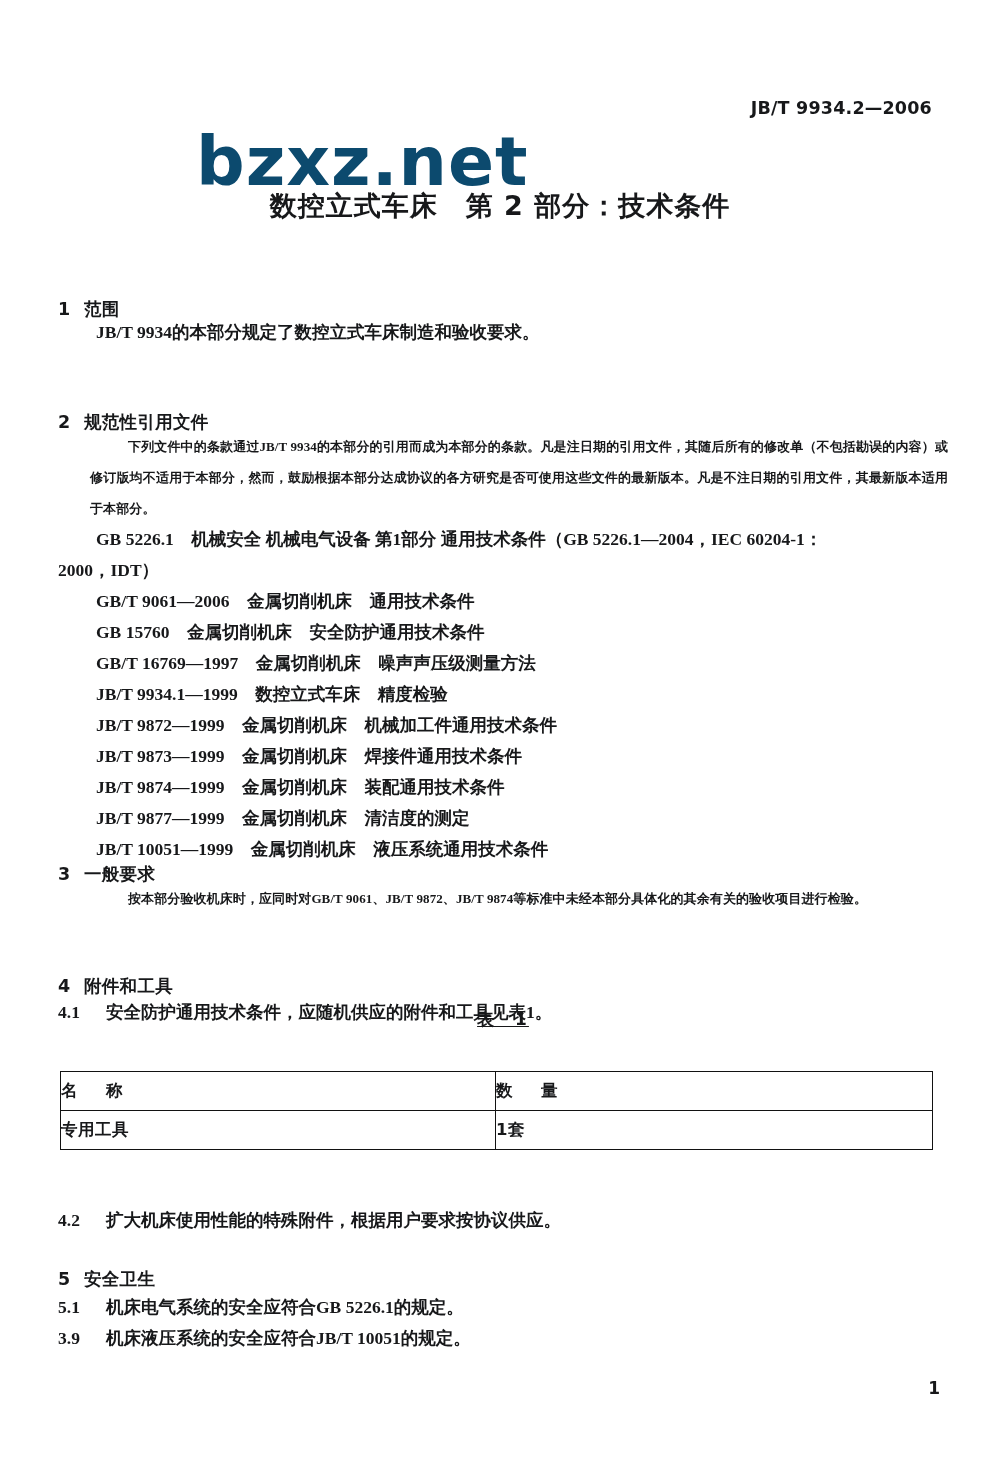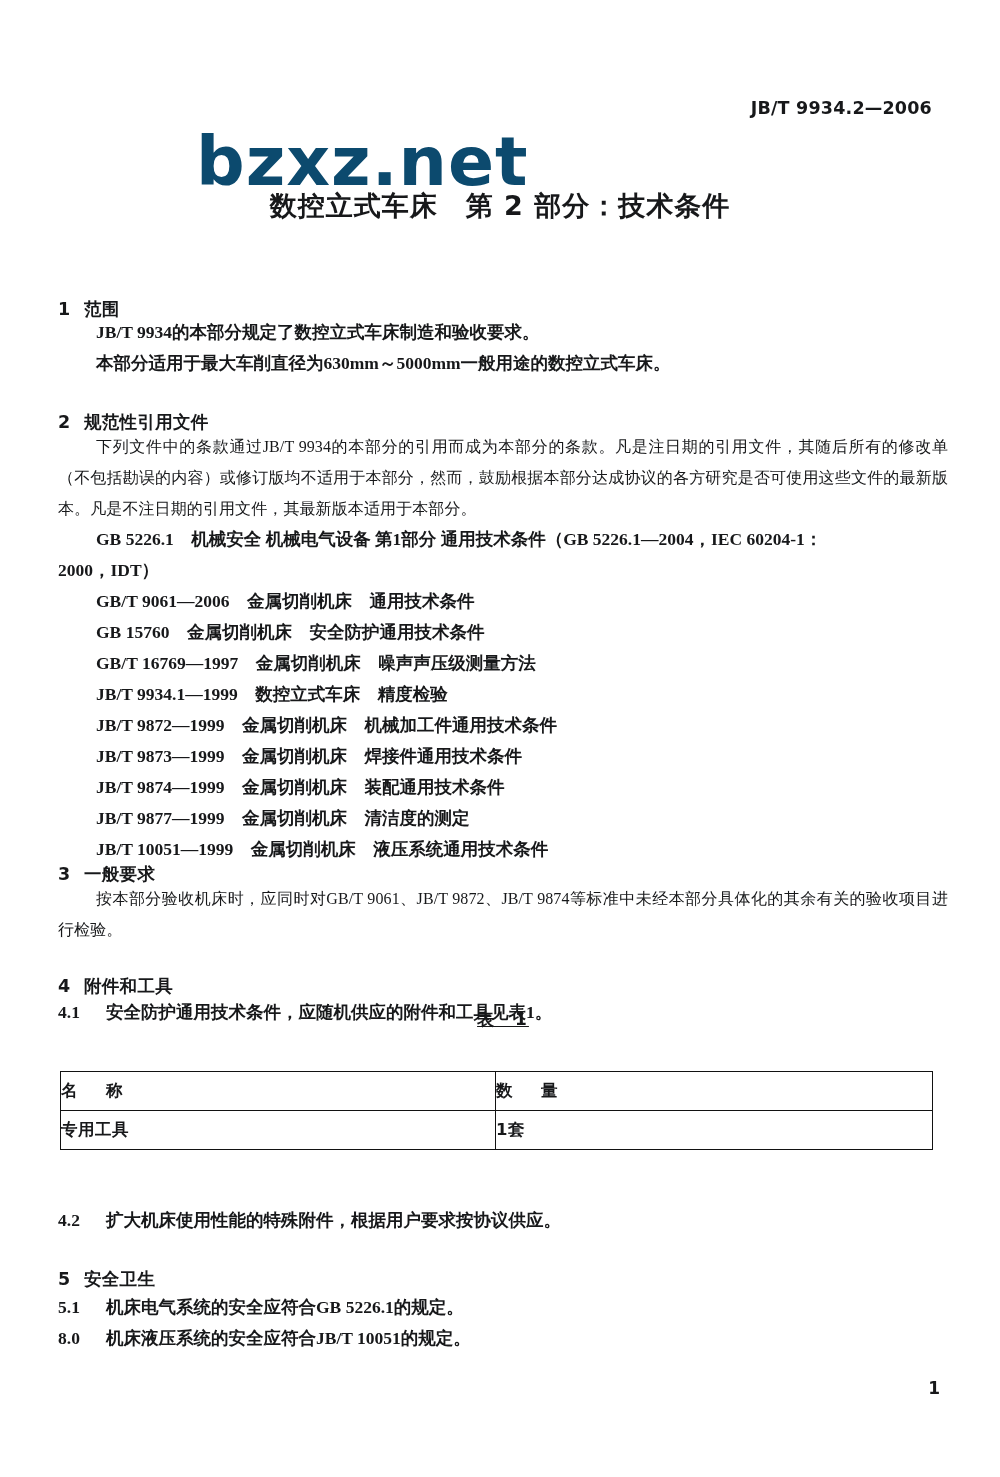--- a/index.html
+++ b/index.html
@@ -73,25 +73,26 @@
     font-size: 17.5px;
     font-weight: bold;
     font-family: "DejaVu Sans", "Liberation Sans", sans-serif;
     letter-spacing: 0.3px;
     white-space: nowrap;
     margin-top: 16px;
   }
   .h2 .num { display: inline-block; min-width: 26px; }
 
   .para {
-    font-size: 16px;
+    font-size: 13px;
     line-height: 31px;
     text-align: justify;
-    font-weight: 400;
+    font-weight: 700;
     letter-spacing: 0.1px;
+    margin-left: 32px;
   }
   .para.indent { text-indent: 38px; }
 
   .line {
     font-size: 17.5px;
     line-height: 31px;
     font-weight: 600;
     white-space: nowrap;
   }
   .line.ind { padding-left: 38px; }
@@ -168,21 +169,20 @@
 
   <div id="content">
 
     <div class="doc-title">数控立式车床　第 2 部分：技术条件</div>
 
     <div class="blk" style="top:281px;">
       <div class="h2"><span class="num">1</span><span>范围</span></div>
     </div>
     <div class="blk" style="top:317px;">
       <div class="line ind">JB/T 9934的本部分规定了数控立式车床制造和验收要求。</div>
-      <div class="line ind">本部分适用于最大车削直径为630mm～5000mm一般用途的数控立式车床。</div>
     </div>
 
     <div class="blk" style="top:394px;">
       <div class="h2"><span class="num">2</span><span>规范性引用文件</span></div>
     </div>
     <div class="blk" style="top:431px;">
       <div class="para indent">下列文件中的条款通过JB/T 9934的本部分的引用而成为本部分的条款。凡是注日期的引用文件，其随后所有的修改单（不包括勘误的内容）或修订版均不适用于本部分，然而，鼓励根据本部分达成协议的各方研究是否可使用这些文件的最新版本。凡是不注日期的引用文件，其最新版本适用于本部分。</div>
     </div>
 
     <div class="blk reflist" style="top:524px;">
@@ -234,20 +234,20 @@
 
     <div class="blk" style="top:1205px;">
       <div class="numpara"><span class="num">4.2</span><span>扩大机床使用性能的特殊附件，根据用户要求按协议供应。</span></div>
     </div>
 
     <div class="blk" style="top:1251px;">
       <div class="h2"><span class="num">5</span><span>安全卫生</span></div>
     </div>
     <div class="blk" style="top:1292px;">
       <div class="numpara"><span class="num">5.1</span><span>机床电气系统的安全应符合GB 5226.1的规定。</span></div>
-      <div class="numpara"><span class="num">8.0</span><span>机床液压系统的安全应符合JB/T 10051的规定。</span></div>
+      <div class="numpara"><span class="num">3.9</span><span>机床液压系统的安全应符合JB/T 10051的规定。</span></div>
     </div>
 
   </div>
 
   <div id="page-num">1</div>
 
 </div>
 
 </body></html>

